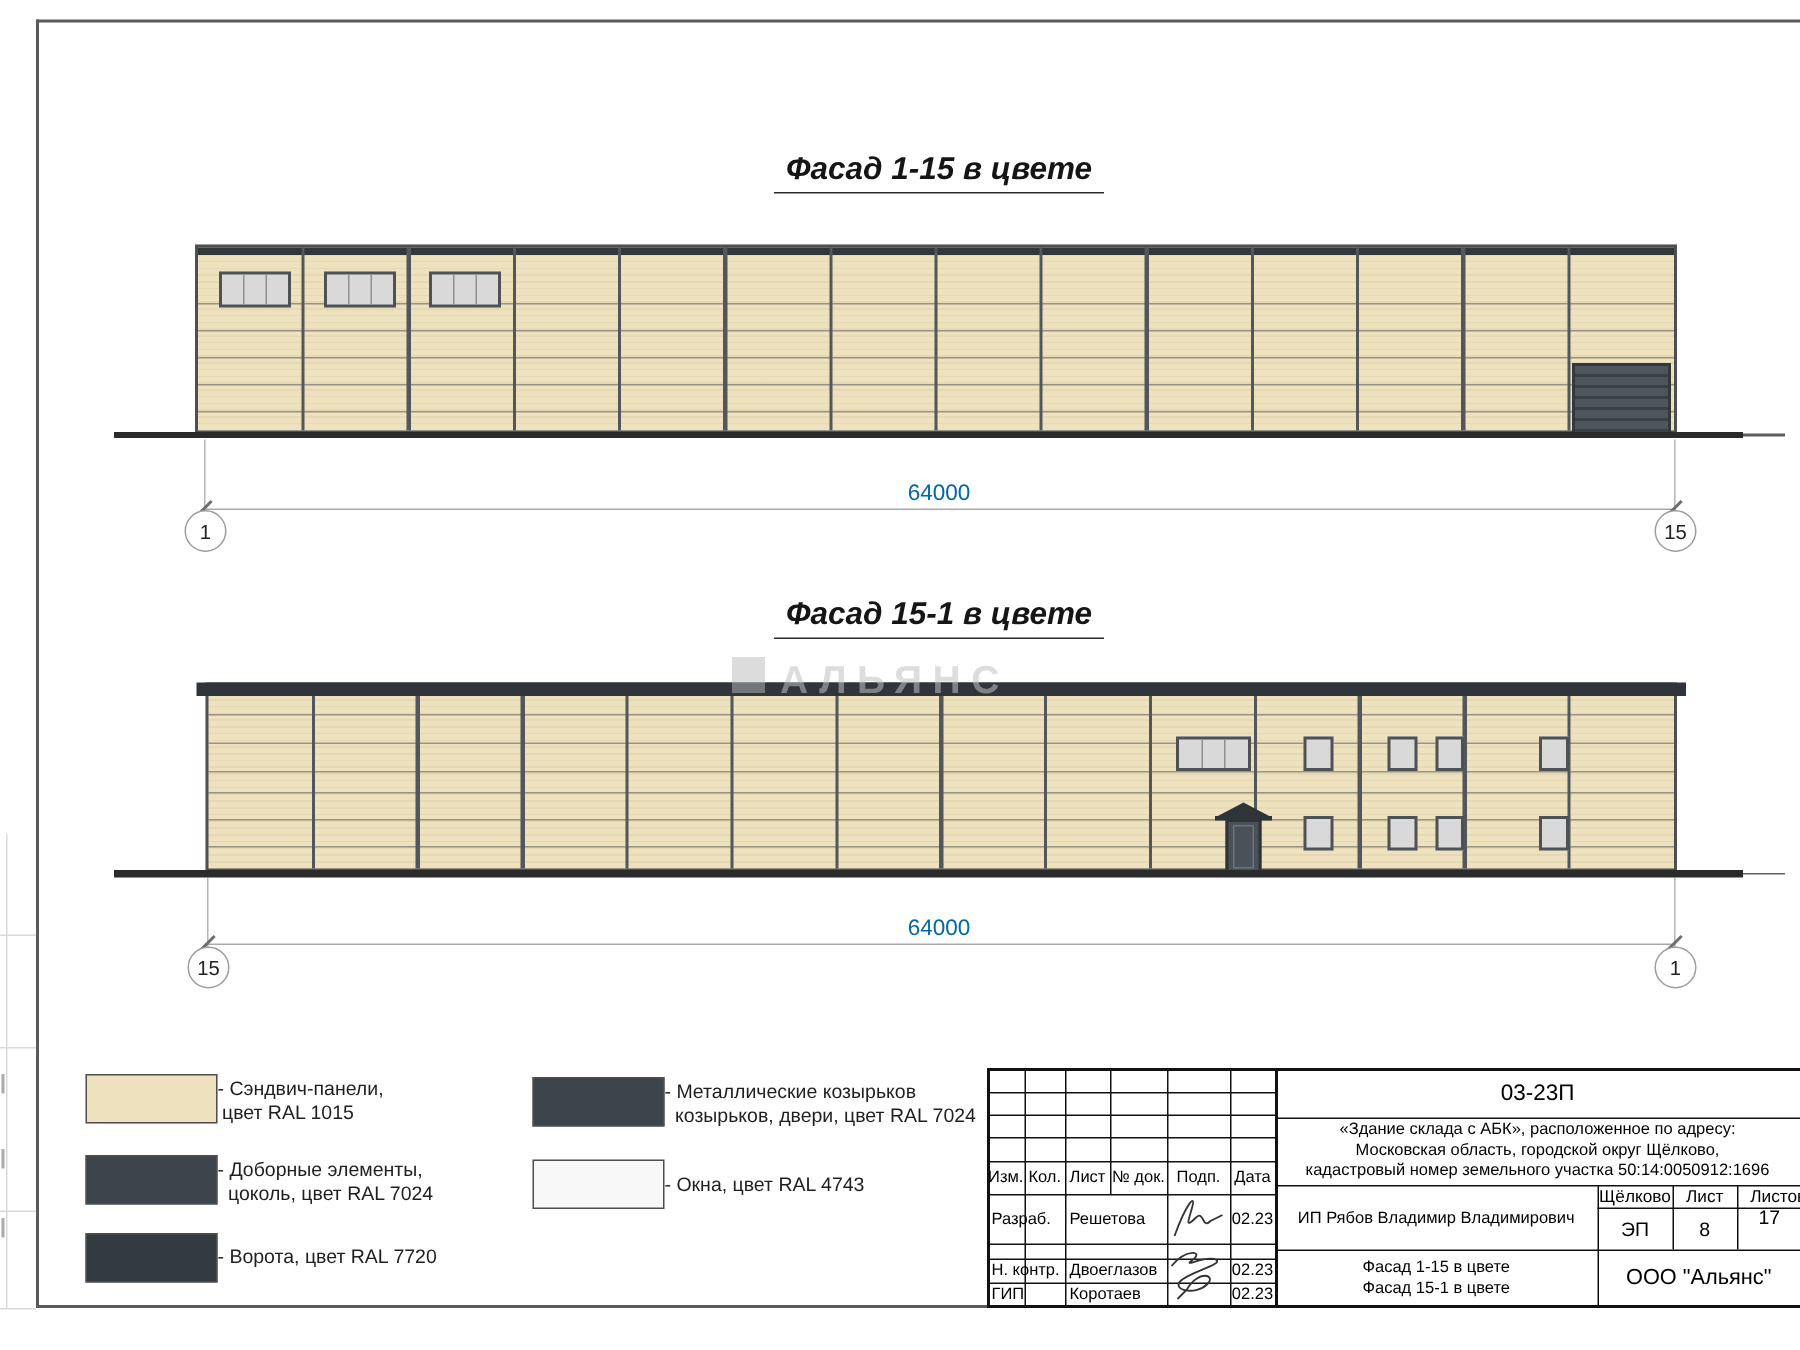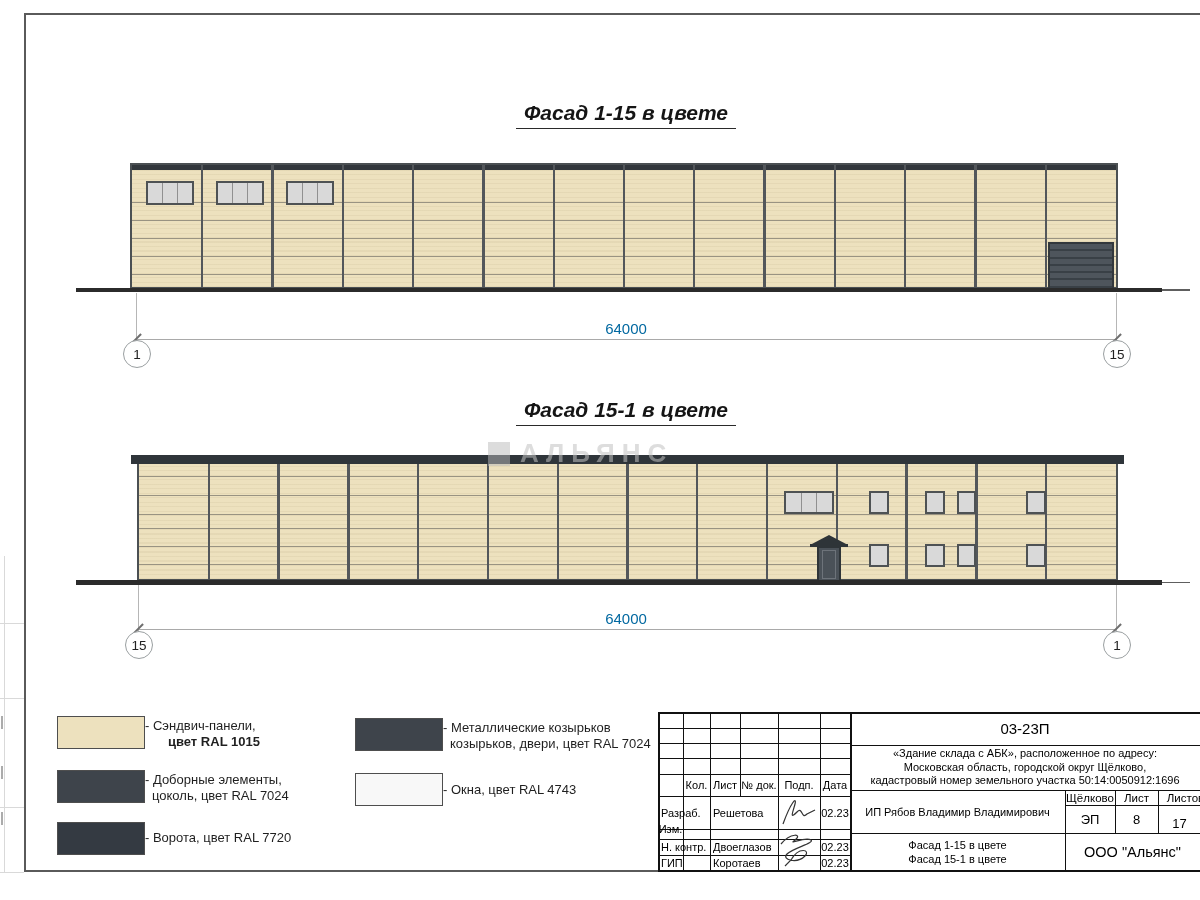--- a/index.html
+++ b/index.html
@@ -35,21 +35,21 @@
   .ground-tail{position:absolute;height:1.5px;background:#5e5e5e;z-index:5;}
   
   .ext-line{position:absolute;width:1px;background:#b6b6b6;}
   .dim-line{position:absolute;height:1px;background:#a9a9a9;}
   .tick{position:absolute;width:14px;height:1.6px;background:#6e6e6e;transform:rotate(-45deg);}
   .dim-label{position:absolute;width:120px;text-align:center;font-size:15px;color:#0369a1;}
   .axis-circle{position:absolute;width:26px;height:26px;border:1px solid #9a9fa1;border-radius:50%;
                background:#fff;display:flex;align-items:center;justify-content:center;
                font-size:13.5px;color:#222;}
   
-  .watermark{position:absolute;display:flex;align-items:center;gap:10px;z-index:6;pointer-events:none;}
+  .watermark{position:absolute;display:flex;gap:10px;z-index:6;pointer-events:none;}
   .wm-logo{width:22px;height:24px;background:rgba(185,185,185,.5);}
   .wm-text{font-size:26px;font-weight:bold;letter-spacing:7px;color:rgba(193,193,193,.55);}
   
   .swatch{position:absolute;width:88px;height:33px;box-sizing:border-box;border:1.5px solid #4e4e4e;}
   .legend-label{position:absolute;font-size:13px;line-height:15.5px;color:#1f1f1f;white-space:nowrap;}
   
   #tb{position:absolute;left:658px;top:712px;width:542px;height:160px;overflow:hidden;font-size:11px;}
   .tb-line-h{position:absolute;height:1px;background:#111;}
   .tb-line-v{position:absolute;width:1px;background:#111;}
   .tb-line-h.thick{height:2px;}
@@ -205,21 +205,21 @@
   <div class="axis-circle" style="left:125px;top:631px;">
     <span>15</span>
     </div>
   <div class="axis-circle" style="left:1103px;top:631px;">
     <span>1</span>
     </div>
 
   <div class="swatch" style="left: 57px; top: 716px; background: rgb(237, 225, 190);"></div>
   <div class="legend-label" style="left:145px;top:718px;">
     <div>- Сэндвич-панели,</div>
-      <div style="padding-left:23px;font-weight:bold;">цвет RAL 1015</div>
+      <div style="padding-left:3px;">цвет RAL 1015</div>
     </div>
 
   <div class="swatch" style="left: 57px; top: 770px; background: rgb(62, 68, 75);"></div>
   <div class="legend-label" style="left:145px;top:772px;">
     <div>- Доборные элементы,</div>
       <div style="padding-left:7px;">цоколь, цвет RAL 7024</div>
     </div>
 
   <div class="swatch" style="left: 57px; top: 822px; background: rgb(52, 58, 66);"></div>
   <div class="legend-label" style="left:145px;top:830px;">
@@ -260,21 +260,21 @@
     <div class="tb-line-h" style="left:0;top:143px;width:192px;"></div>
 
     <div class="tb-line-h" style="left:192px;top:33px;width:350px;"></div>
     <div class="tb-line-h" style="left:192px;top:78px;width:350px;"></div>
     <div class="tb-line-h" style="left:192px;top:121px;width:350px;"></div>
     <div class="tb-line-h" style="left:407px;top:93px;width:135px;"></div>
     <div class="tb-line-v" style="left:407px;top:78px;height:80px;"></div>
     <div class="tb-line-v" style="left:457px;top:78px;height:43px;"></div>
     <div class="tb-line-v" style="left:500px;top:78px;height:43px;"></div>
 
-    <div class="tb-cell" style="left:0;top:62px;width:25px;height:22px;margin-top:44px;">Изм.</div>
+    <div class="tb-cell" style="left:0;top:62px;width:25px;height:22px;">Изм.</div>
     <div class="tb-cell" style="left:25px;top:62px;width:27px;height:22px;">Кол.</div>
     <div class="tb-cell" style="left:52px;top:62px;width:30px;height:22px;">Лист</div>
     <div class="tb-cell" style="left:82px;top:62px;width:38px;height:22px;">№ док.</div>
     <div class="tb-cell" style="left:120px;top:62px;width:42px;height:22px;">Подп.</div>
     <div class="tb-cell" style="left:162px;top:62px;width:30px;height:22px;">Дата</div>
 
     <div class="tb-cell tb-left" style="left:3px;top:84px;width:56px;height:33px;">Разраб.</div>
     <div class="tb-cell tb-left" style="left:55px;top:84px;width:64px;height:33px;text-align:right;">Решетова</div>
     <div class="tb-cell" style="left:162px;top:84px;width:30px;height:33px;">02.23</div>
     <div class="tb-cell tb-left" style="left:3px;top:127px;width:50px;height:16px;">Н. контр.</div>
@@ -296,21 +296,21 @@
       <div>«Здание склада с АБК», расположенное по адресу:</div>
       <div>Московская область, городской округ Щёлково,</div>
       <div>кадастровый номер земельного участка 50:14:0050912:1696</div>
     </div>
     <div class="tb-cell" style="left:192px;top:78px;width:215px;height:43px;">ИП Рябов Владимир Владимирович</div>
     <div class="tb-cell" style="left:407px;top:78px;width:50px;height:15px;font-size:11.5px;">Щёлково</div>
     <div class="tb-cell" style="left:457px;top:78px;width:43px;height:15px;font-size:11.5px;">Лист</div>
     <div class="tb-cell" style="left:500px;top:78px;width:55px;height:15px;font-size:11.5px;">Листов</div>
     <div class="tb-cell" style="left:407px;top:93px;width:50px;height:28px;font-size:13px;">ЭП</div>
     <div class="tb-cell" style="left:457px;top:93px;width:43px;height:28px;font-size:13px;">8</div>
-    <div class="tb-cell" style="left:500px;top:97px;width:43px;height:28px;font-size:13px;">17</div>
+    <div class="tb-cell" style="left:500px;top:85px;width:43px;height:28px;font-size:13px;">17</div>
     <div class="tb-cell" style="left:192px;top:121px;width:215px;height:37px;flex-direction:column;line-height:14px;">
       <div>Фасад 1-15 в цвете</div>
       <div>Фасад 15-1 в цвете</div>
     </div>
     <div class="tb-cell" style="left:407px;top:121px;width:135px;height:37px;font-size:14.5px;">ООО "Альянс"</div>
   </div>
 
 </div>
 
 </body></html>

